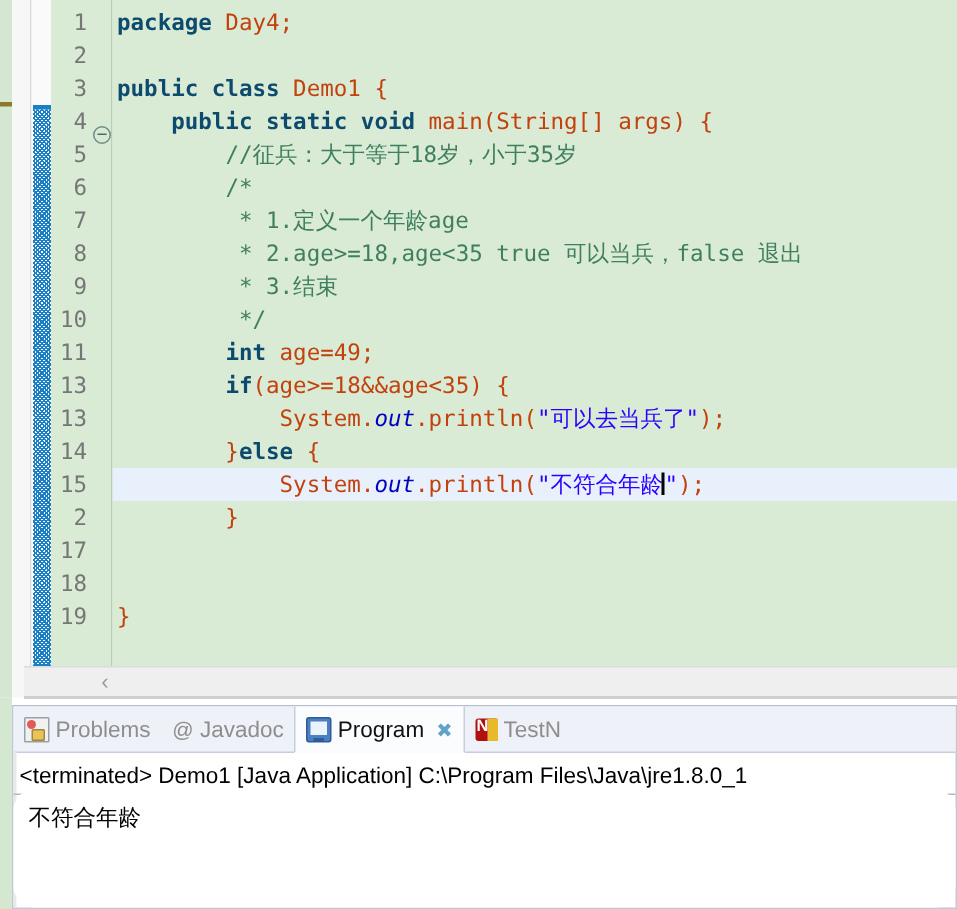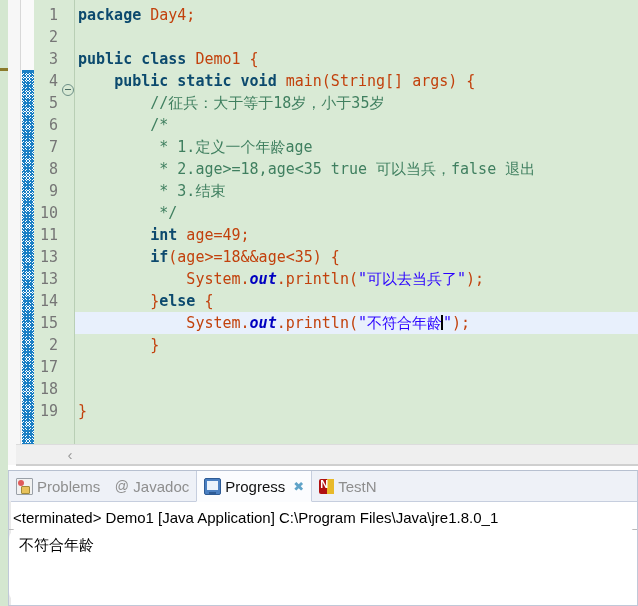--- a/index.html
+++ b/index.html
@@ -86,21 +86,21 @@
     padding-top:4px; box-sizing:border-box;
     overflow:hidden; white-space:pre;
   }
   .code .ln { height:22px; padding-left:3px; }
   .code .ln.sel { background:#e8f0fc; }
 
   .kw    { color:#0c4a6e; font-weight:bold; }
   .plain { color:#c2410c;margin-top:32px; }
   .cmt   { color:#3f7f5f;text-align:right; }
   .str   { color:#2a00ff; }
-  .fld   { color:#0000c0; font-style:italic; font-weight:bold; }
+  .fld   { color:#0000c0; font-style:italic; font-weight:normal; }
   .caret { display:inline-block; width:1px; margin:0 -1px; border-left:2px solid #000; height:15px; vertical-align:-2px; }
   .editor-bottom {
     position:absolute; left:8px; top:444px; width:630px; height:21px;
     background:#efefef; border-top:1px solid #dcdcdc;
   }
   .hs-left-arrow {
     position:absolute; left:55px; top:448px; width:14px; height:14px;
     color:#9a9a9a; font-size:15px; line-height:14px; text-align:center;
   }
   .editor-shadow {
@@ -221,21 +221,21 @@
         <div class="tab">
           <span class="ticon ic-problems"></span>
           <span>Problems</span>
         </div>
         <div class="tab">
           <span class="ticon ic-javadoc">@</span>
           <span>Javadoc</span>
         </div>
         <div class="tab active">
           <span class="ticon ic-console"></span>
-          <span>Progress</span>
+          <span>Program</span>
           <span class="tclose">✖</span>
         </div>
         <div class="tab">
           <span class="ticon ic-testng"></span>
           <span>TestN</span>
         </div>
       </div>
     <div class="console-left-rule"></div>
     <div class="console-line">&lt;terminated&gt; Demo1 [Java Application] C:\Program Files\Java\jre1.8.0_1</div>
     <div class="console-body">不符合年龄</div>

